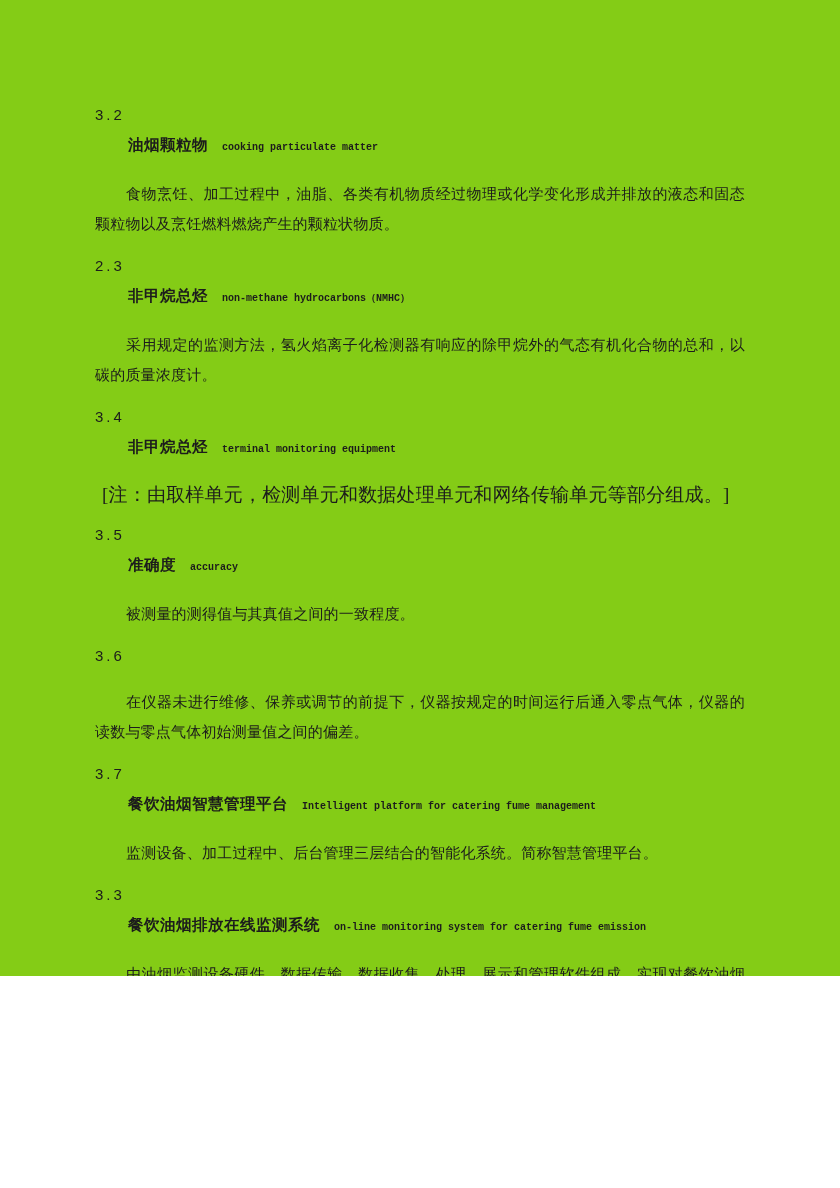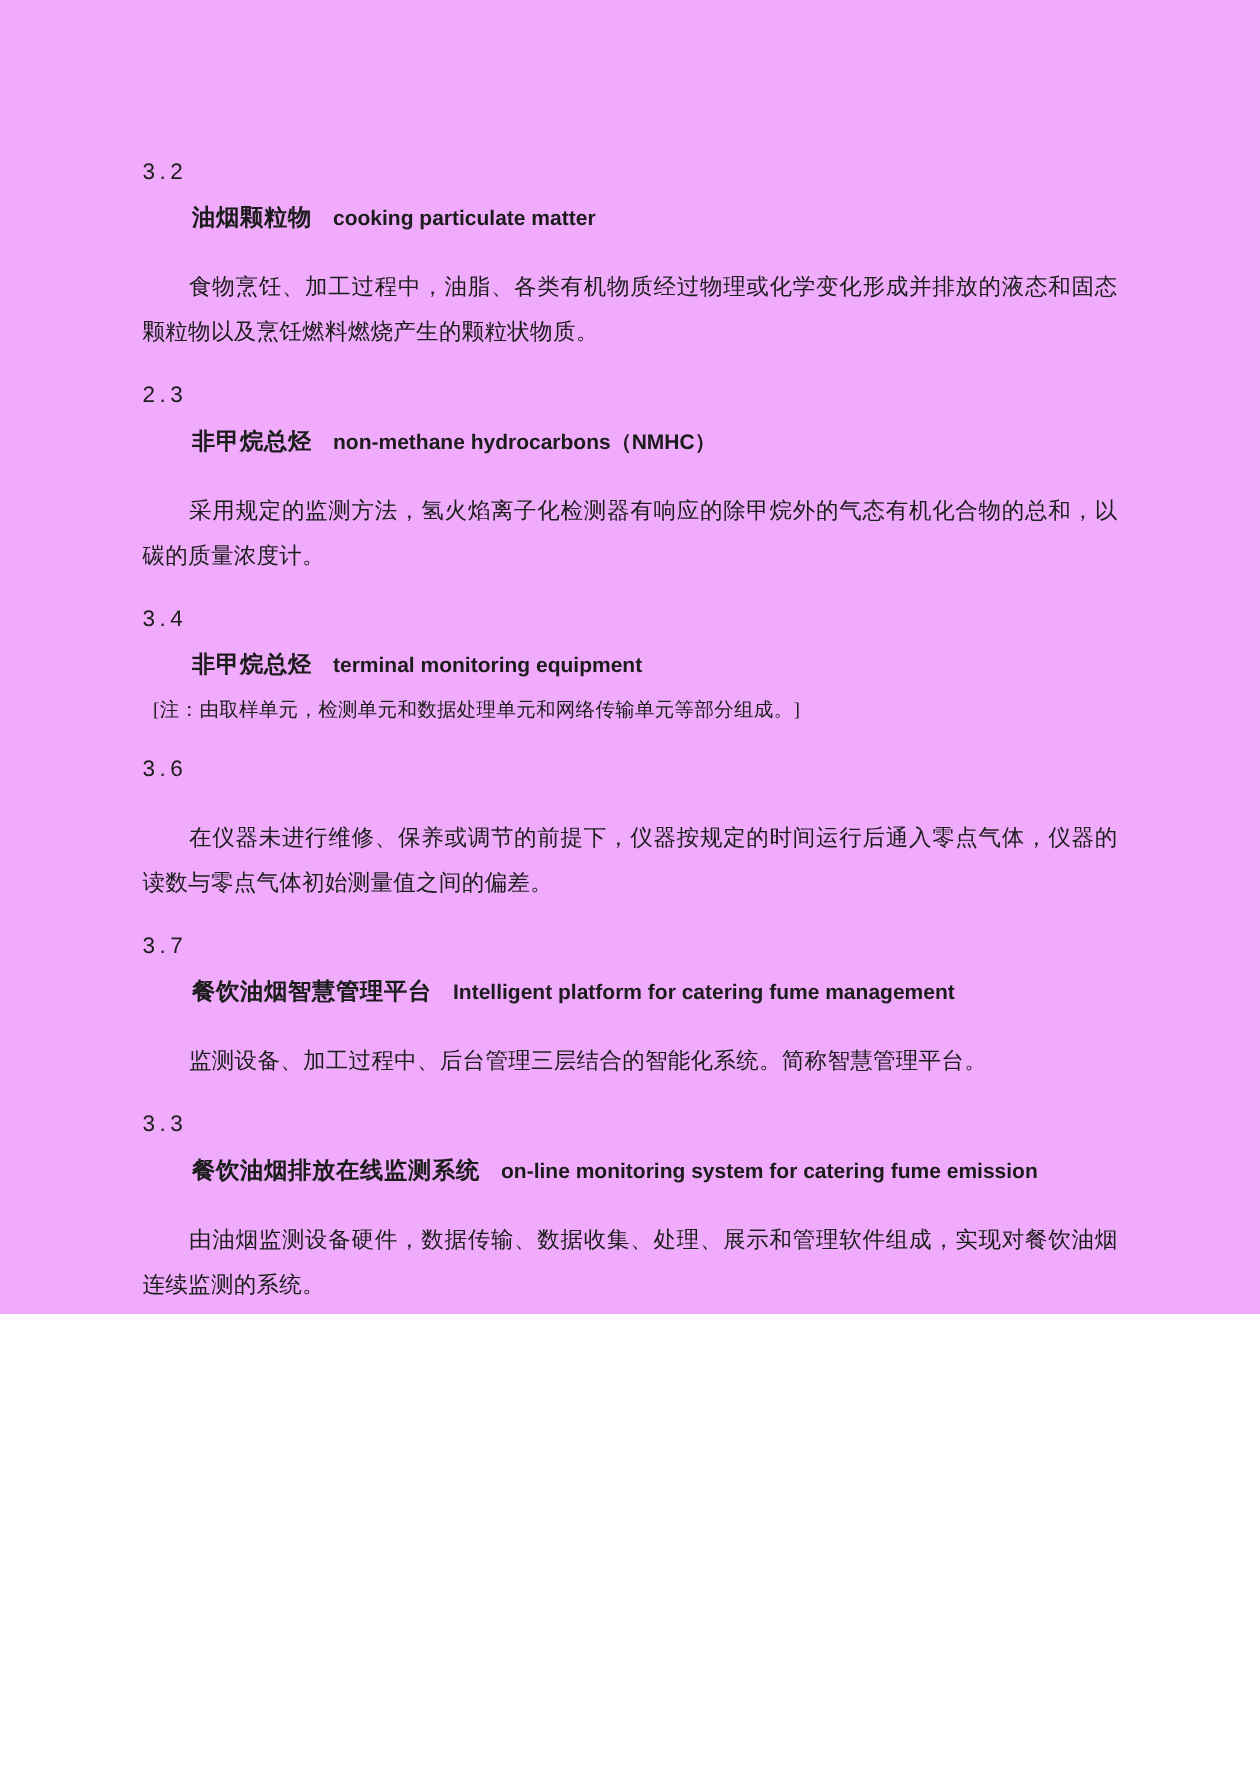--- a/index.html
+++ b/index.html
@@ -3,22 +3,22 @@
 <meta charset="utf-8">
 <style>
   html, body {
     margin: 0;
     padding: 0;
     background: #ffffff;
   }
   .page {
     position: relative;
     width: 840px;
-    height: 876px;
-    background: #f0abfc;
+    height: 976px;
+    background: #84cc16;
     color: #1c1c1c;
     overflow: hidden;
     font-family: "Liberation Serif", "DejaVu Serif", serif;
   }
   .content {
     position: absolute;
     top: 100px;
     left: 95px;
     width: 650px;
   }
@@ -37,35 +37,35 @@
     line-height: 30px;
     font-weight: bold;
     white-space: nowrap;
   }
   .term-zh {
     font-family: "Liberation Sans", "DejaVu Sans", sans-serif;
     font-size: 15.5px;
     letter-spacing: 0.5px;
   }
   .term-en {
-    font-family: Liberation Sans, sans-serif;
-    font-size: 14px;
+    font-family: Liberation Mono, monospace;
+    font-size: 10px;
     margin-left: 14px;
   }
   .definition {
     margin: 16px 0 0 0;
     text-indent: 31px;
     font-size: 15px;
     line-height: 30px;
     text-align: justify;
     letter-spacing: 0.2px;
   }
   .note {
-    margin: 0 0 0 7px;
-    font-size: 13px;
+    margin: 16px 0 0 7px;
+    font-size: 19px;
     line-height: 27px;
     letter-spacing: 0.2px;
   }
   .page-num {
     position: absolute;
     left: 102px;
     top: 1086px;
     font-size: 14px;
     letter-spacing: 2px;
     font-family: "Liberation Serif", "DejaVu Serif", serif;
@@ -89,20 +89,26 @@
     <p class="definition">采用规定的监测方法，氢火焰离子化检测器有响应的除甲烷外的气态有机化合物的总和，以碳的质量浓度计。</p>
 
   </section>
 
   <section class="section">
     <div class="sec-num">3.4</div>
     <div class="term"><span class="term-zh">非甲烷总烃</span><span class="term-en">terminal monitoring equipment</span></div>
     <p class="note">[注：由取样单元，检测单元和数据处理单元和网络传输单元等部分组成。]</p>
   </section>
 
+  <section class="section">
+    <div class="sec-num">3.5</div>
+    <div class="term"><span class="term-zh">准确度</span><span class="term-en">accuracy</span></div>
+    <p class="definition">被测量的测得值与其真值之间的一致程度。</p>
+
+  </section>
 
   <section class="section">
     <div class="sec-num">3.6</div>
     <p class="definition">在仪器未进行维修、保养或调节的前提下，仪器按规定的时间运行后通入零点气体，仪器的读数与零点气体初始测量值之间的偏差。</p>
 
   </section>
 
   <section class="section">
     <div class="sec-num">3.7</div>
     <div class="term"><span class="term-zh">餐饮油烟智慧管理平台</span><span class="term-en">Intelligent platform for catering fume management</span></div>

